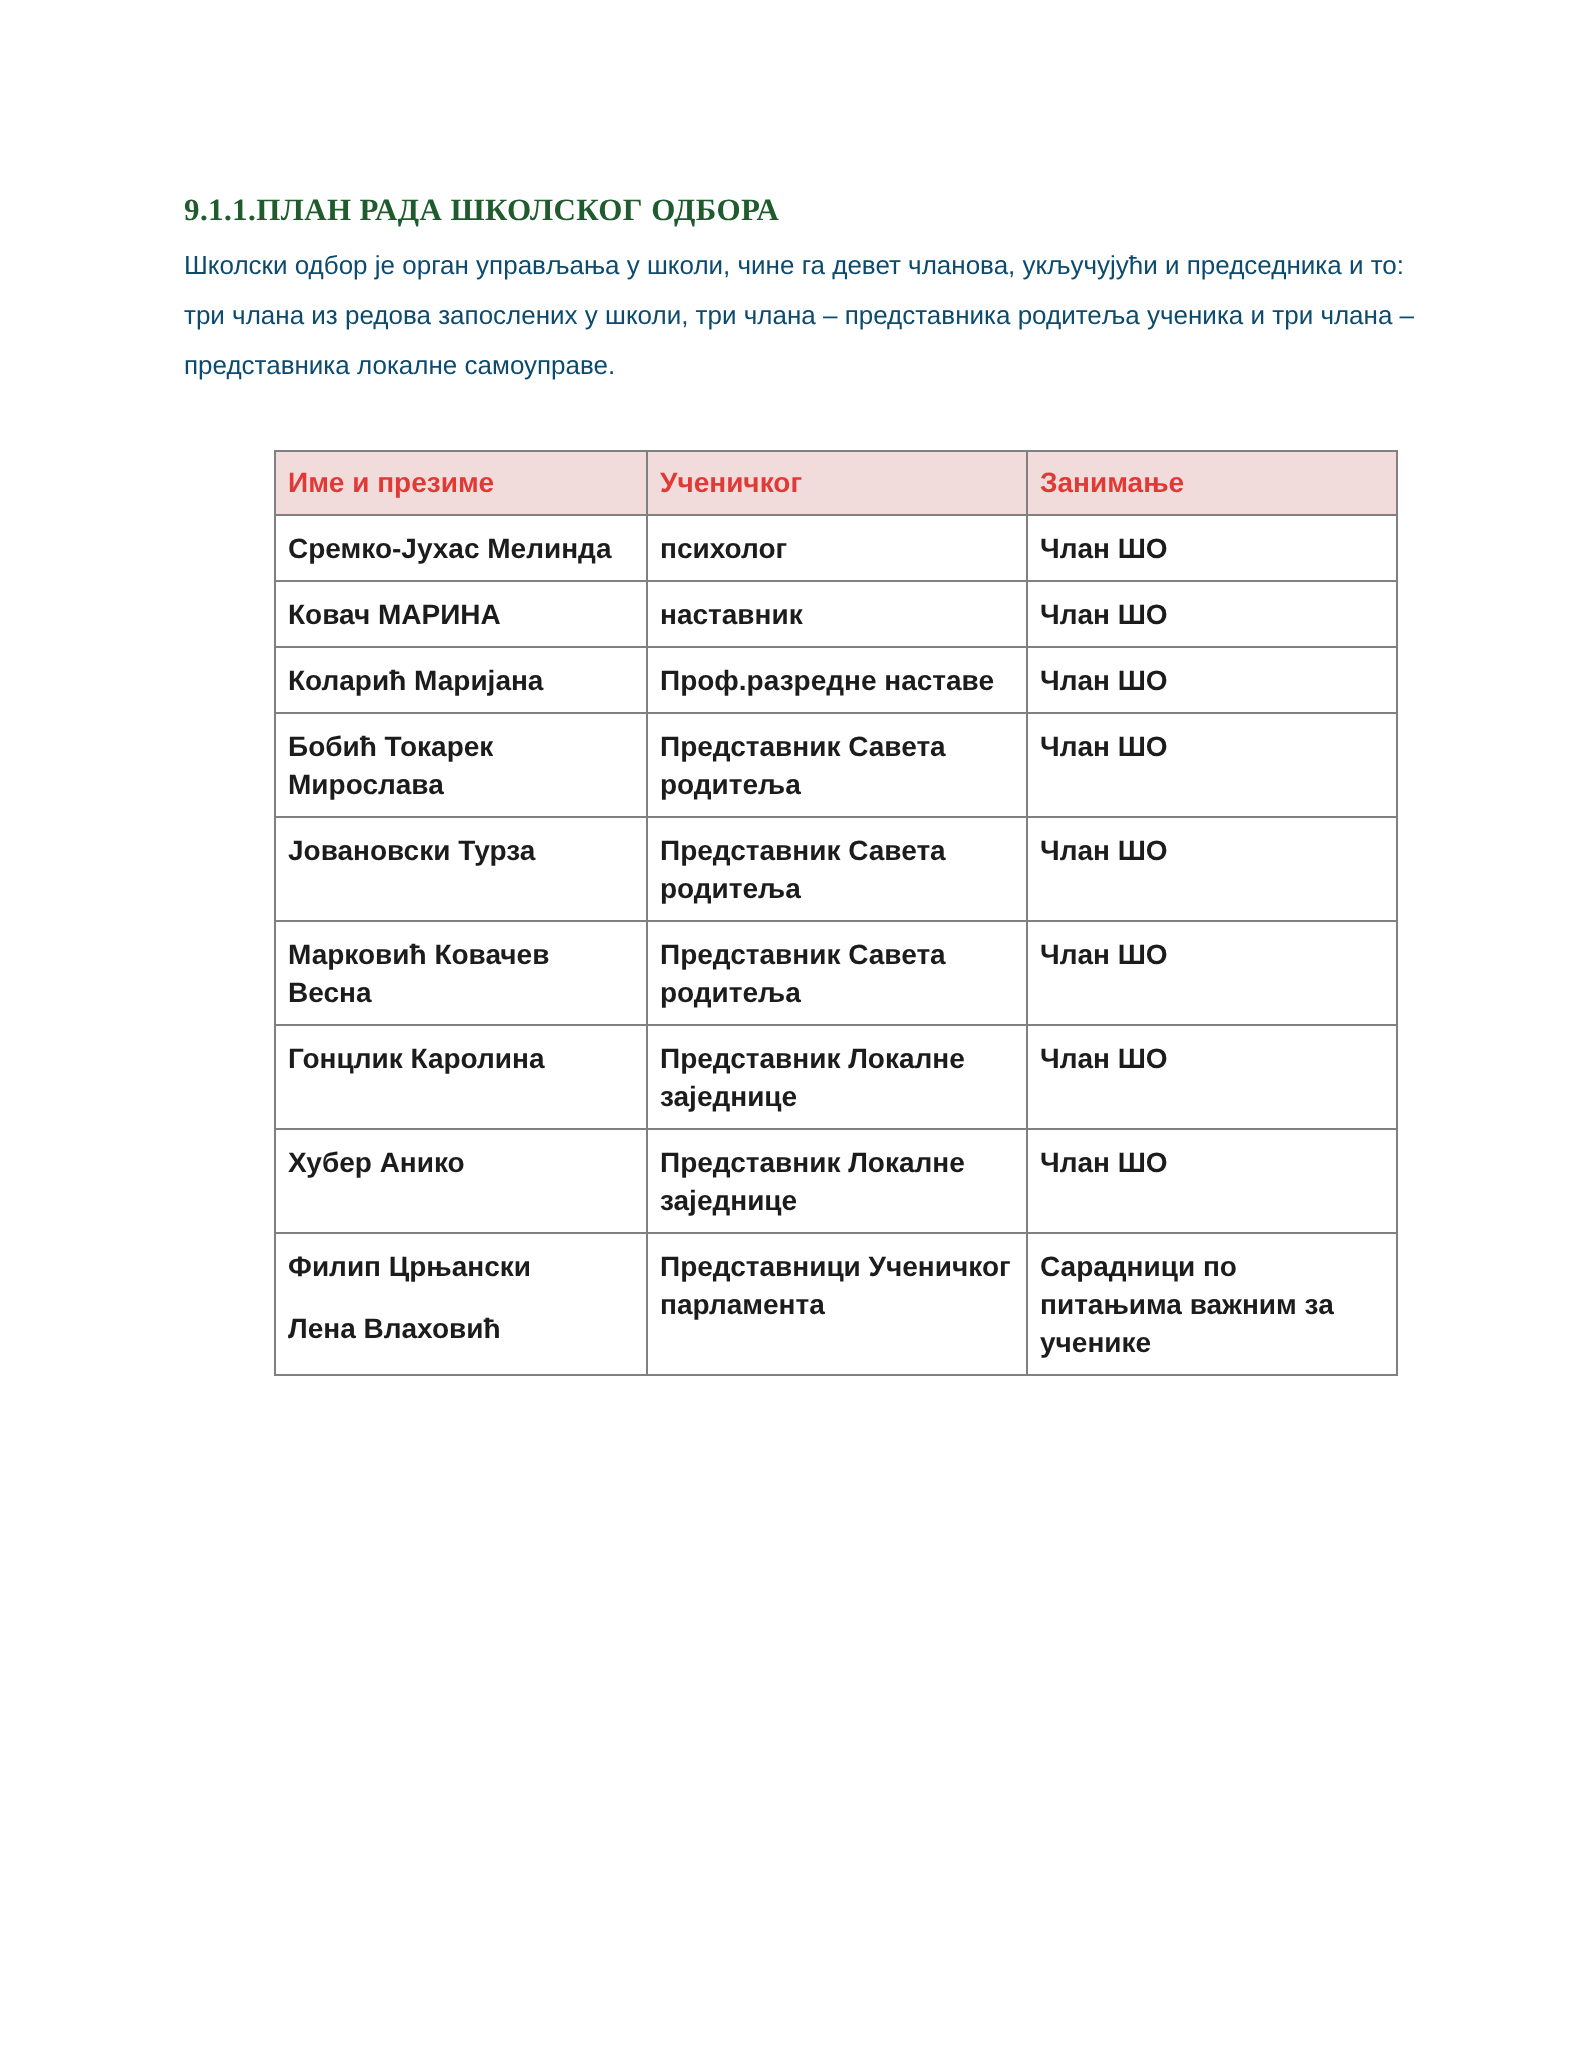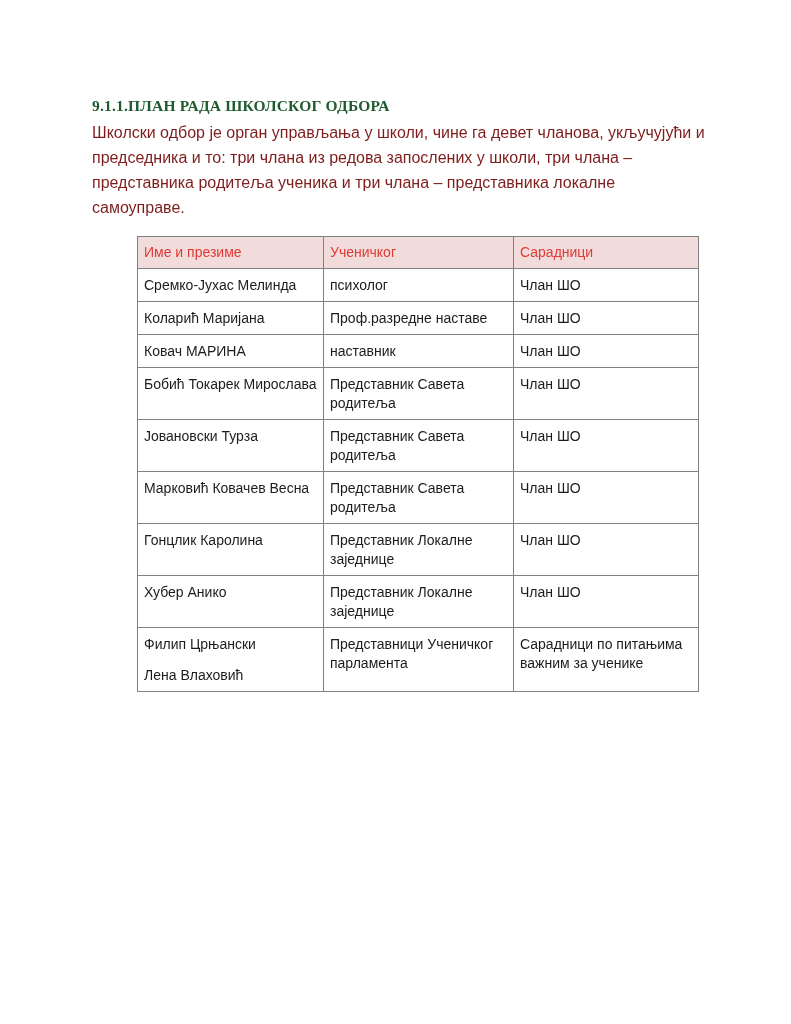--- a/index.html
+++ b/index.html
@@ -23,42 +23,42 @@
   .heading {
     font-family: "Liberation Serif", serif;
     font-weight: bold;
     font-size: 15.5px;
     letter-spacing: 0.2px;
     color: var(--heading-text, #1f5b2d);
     margin: 0 0 5px 0;
   }
   .intro {
     width: 618px;
-    font-size: 16px;
+    font-size: 13px;
     line-height: 25px;
-    margin: 0 0 16px 0;
-    color: #7f1d1d;
+    margin: 0 0 30px 0;
+    color: #0c4a6e;
   }
   .board-table {
     border-collapse: collapse;
     table-layout: fixed;
     width: 561px;
     margin-left: 45px;
     font-size: 14px;
     color: #1c1c1c;
   }
   .board-table th,
   .board-table td {
     border: 1px solid var(--table-border, #808080);
     text-align: left;
     vertical-align: top;
     box-sizing: border-box;
     padding: 6px 5px 6px 6px;
     line-height: 19px;
-    font-weight: normal;
+    font-weight: bold;
     overflow: hidden;
   }
   .board-table thead th {
     height: 31px;
     background: var(--table-header-bg, #f2dcdb);
     color: var(--table-header-text, #e03a36);
   }
   .board-table tbody td {
     height: 33px;
     padding-top: 7px;
@@ -80,37 +80,37 @@
   <table class="board-table">
     <colgroup>
       <col style="width:186px">
       <col style="width:190px">
       <col style="width:185px">
     </colgroup>
     <thead>
       <tr>
         <th>Име и презиме</th>
         <th>Ученичког</th>
-        <th>Сарадници</th>
+        <th>Занимање</th>
       </tr>
     </thead>
     <tbody>
         <tr>
           <td>Сремко-Јухас Мелинда</td>
           <td>психолог</td>
           <td>Члан ШО</td>
         </tr>
         <tr>
-          <td>Коларић Маријана</td>
-          <td>Проф.разредне наставе</td>
+          <td>Ковач МАРИНА</td>
+          <td>наставник</td>
           <td>Члан ШО</td>
         </tr>
         <tr>
-          <td>Ковач МАРИНА</td>
-          <td>наставник</td>
+          <td>Коларић Маријана</td>
+          <td>Проф.разредне наставе</td>
           <td>Члан ШО</td>
         </tr>
         <tr>
           <td>Бобић Токарек Мирослава</td>
           <td>Представник Савета родитеља</td>
           <td>Члан ШО</td>
         </tr>
         <tr>
           <td>Јовановски Турза</td>
           <td>Представник Савета родитеља</td>

